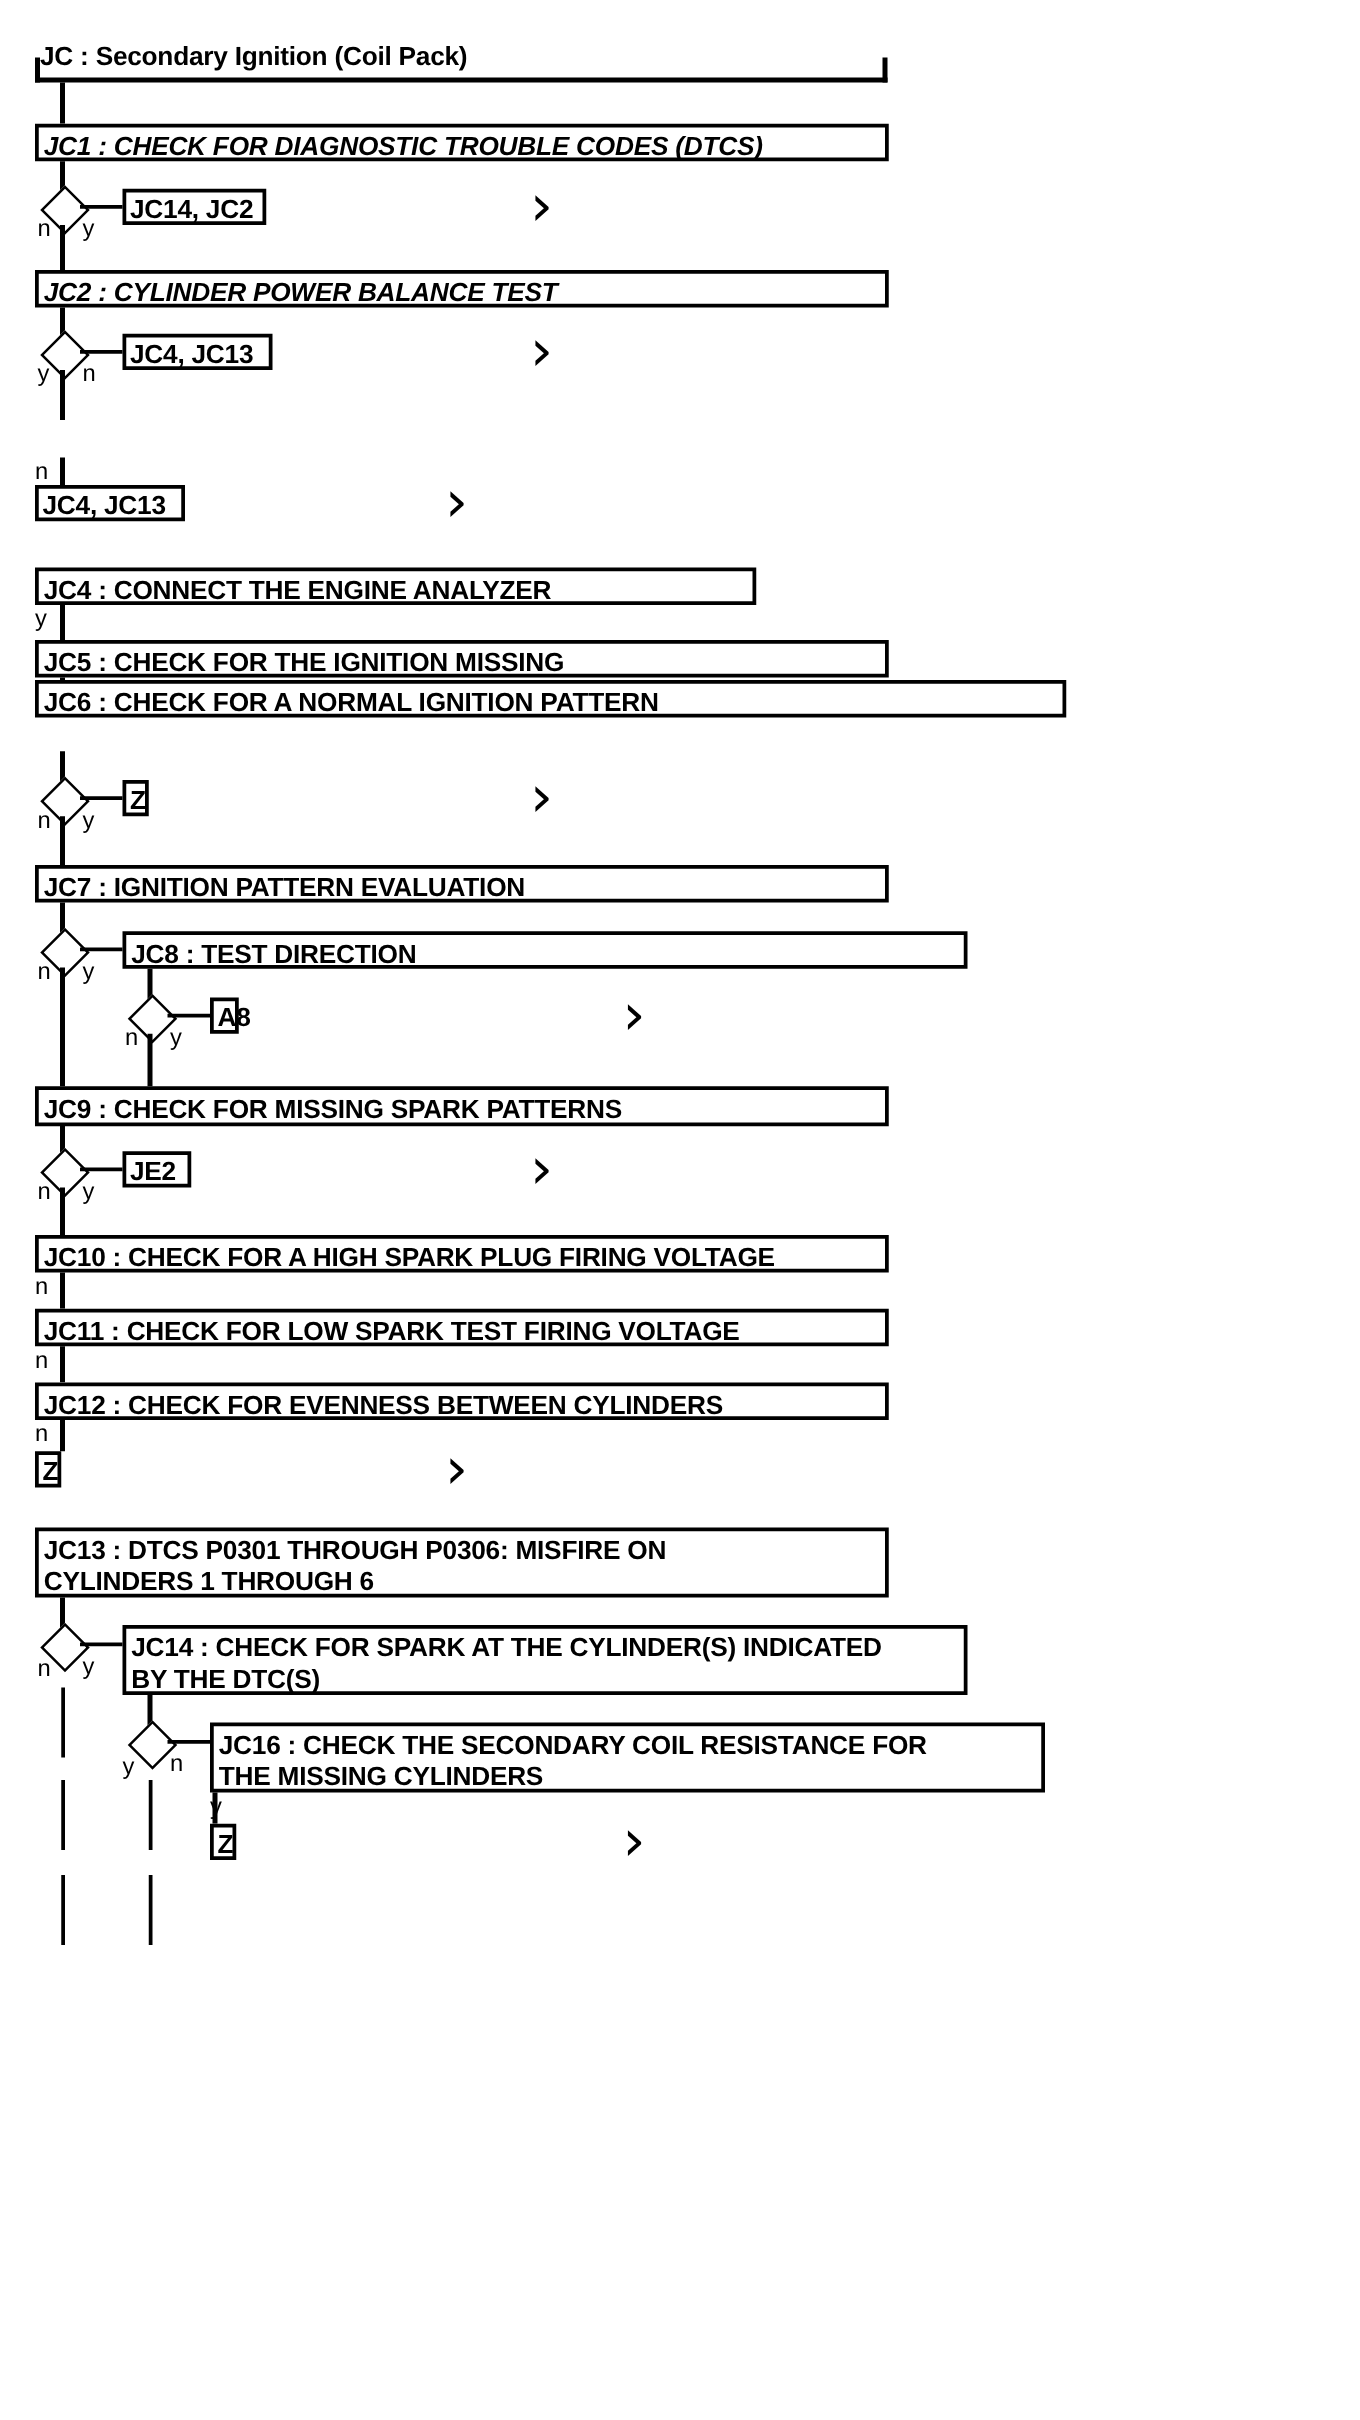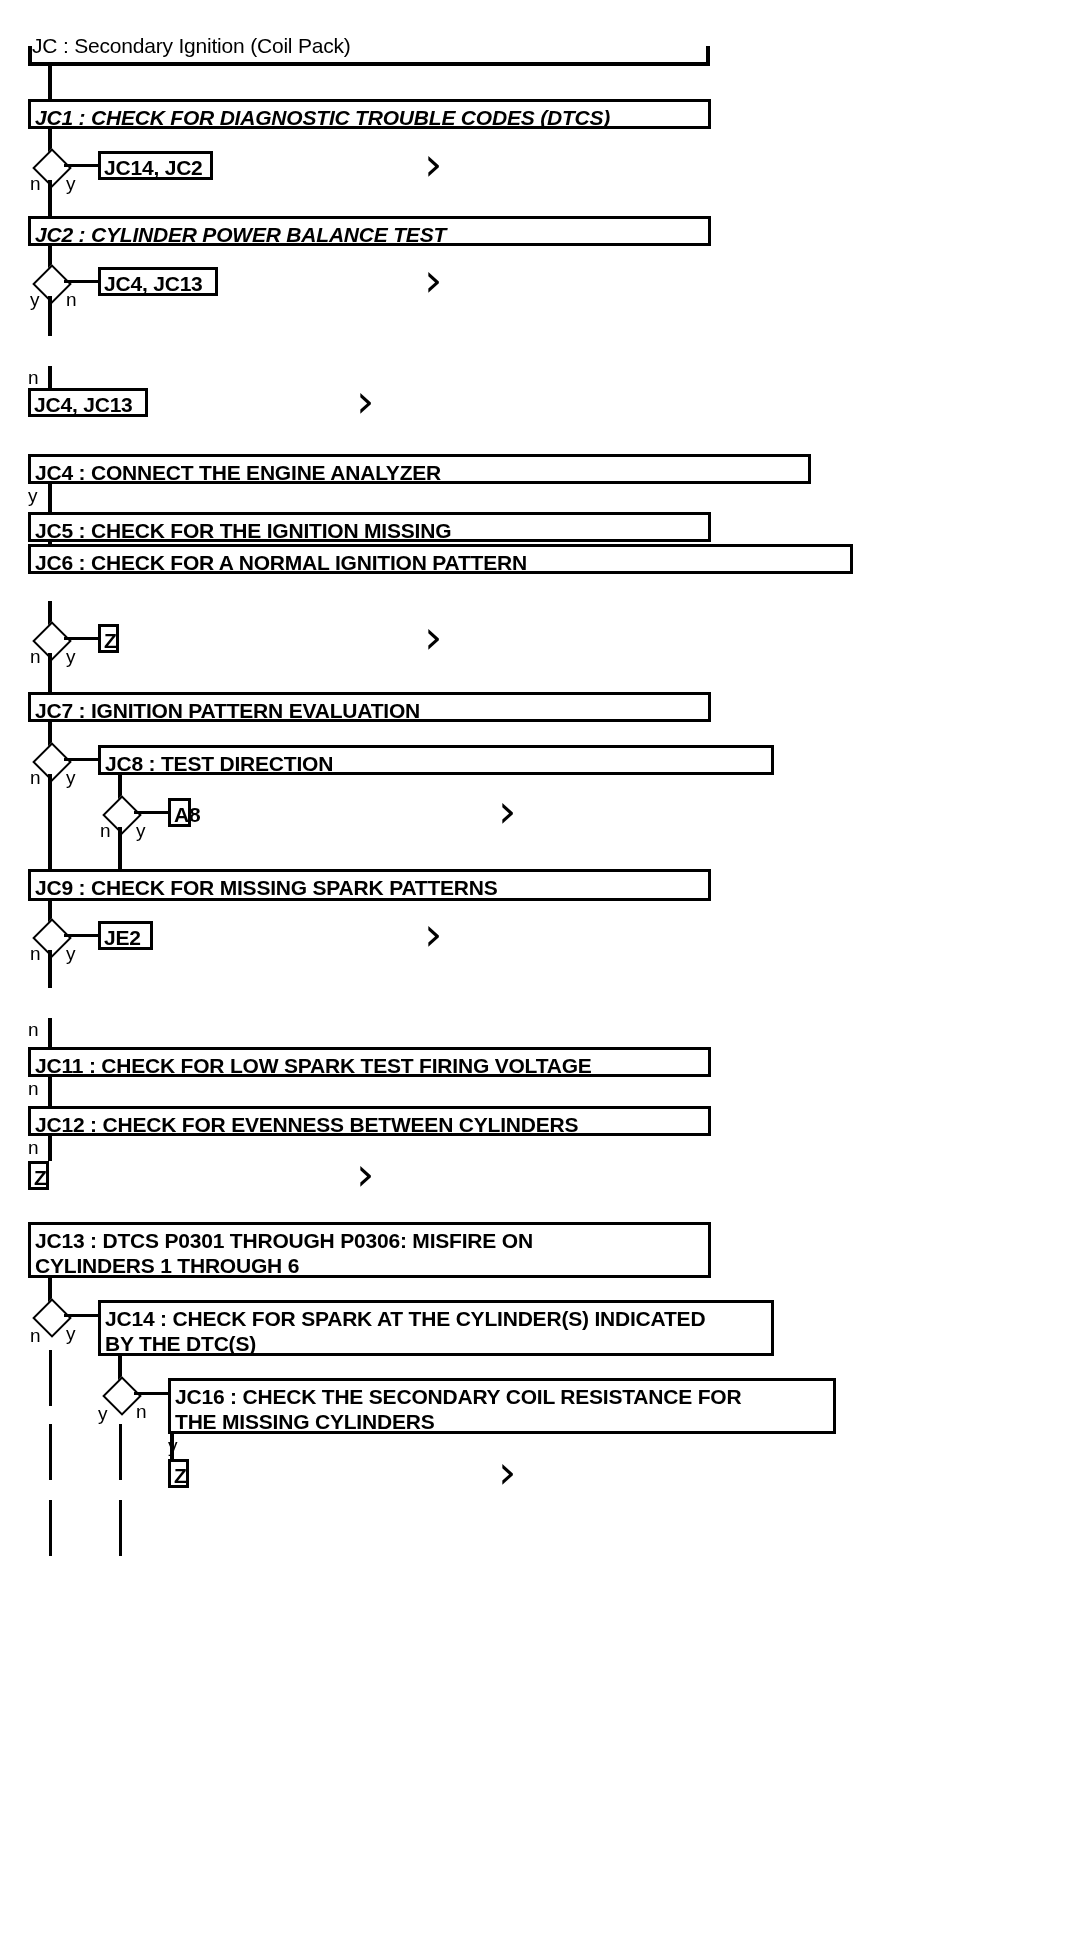--- a/index.html
+++ b/index.html
@@ -31,21 +31,21 @@
     letter-spacing: -0.2px;
     padding: 4px 2px 4px 4px;
     white-space: pre-line;
   }
 
   
   .titlebar {
     position: absolute;
     box-sizing: border-box;
     font-size: 21px;
-    font-weight: normal;
+    font-weight: bold;
     letter-spacing: -0.2px;
     padding: 2px 0 0 4px;
     border-bottom: 4px solid #000000;
   }
   .titlebar .tick-l,
   .titlebar .tick-r {
     position: absolute;
     bottom: -4px;
     width: 4px;
     height: 20px;
@@ -154,21 +154,21 @@
   <div class="chev" style="left:424px; top:257px;">›</div>
   <div class="blabel" style="left:30px; top:290px;">y</div>
   <div class="blabel" style="left:66px; top:290px;">n</div>
 
   <div class="vline" style="left:48px; top:296px; height:40px;"></div>
   <div class="vline" style="left:48px; top:366px; height:22px;"></div>
   <div class="blabel" style="left:28px; top:368px;">n</div>
   <div class="jump" style="left:28px; top:388px; width:120px; height:29px;">JC4, JC13</div>
   <div class="chev" style="left:356px; top:378px;">›</div>
 
-  <div class="step" style="left:28px; top:454px; width:783px; height:30px;">JC4 : CONNECT THE ENGINE ANALYZER</div>
+  <div class="step" style="left:28px; top:454px; width:577px; height:30px;">JC4 : CONNECT THE ENGINE ANALYZER</div>
   <div class="vline" style="left:48px; top:484px; height:28px;"></div>
   <div class="blabel" style="left:28px; top:486px;">y</div>
 
   <div class="step" style="left:28px; top:512px; width:683px; height:30px;">JC5 : CHECK FOR THE IGNITION MISSING</div>
   <div class="vline" style="left:48px; top:542px; height:29px;"></div>
   <div class="blabel" style="left:28px; top:544px;">n</div>
 
   <div class="step" style="left:28px; top:544px; width:825px; height:30px;">JC6 : CHECK FOR A NORMAL IGNITION PATTERN</div>
 
   <div class="vline" style="left:48px; top:601px; height:26px;"></div>
@@ -212,20 +212,21 @@
   <div class="diamond" style="left:33px; top:919px;">
     <i></i>
   </div>
   <div class="hline" style="left:64px; top:934px; width:36px;"></div>
   <div class="jump" style="left:98px; top:921px; width:55px; height:29px;">JE2</div>
   <div class="chev" style="left:424px; top:911px;">›</div>
   <div class="blabel" style="left:30px; top:944px;">n</div>
   <div class="blabel" style="left:66px; top:944px;">y</div>
 
   <div class="vline" style="left:48px; top:950px; height:38px;"></div>
+  <div class="step" style="left:28px; top:988px; width:683px; height:30px;">JC10 : CHECK FOR A HIGH SPARK PLUG FIRING VOLTAGE</div>
   <div class="vline" style="left:48px; top:1018px; height:29px;"></div>
   <div class="blabel" style="left:28px; top:1020px;">n</div>
 
   <div class="step" style="left:28px; top:1047px; width:683px; height:30px;">JC11 : CHECK FOR LOW SPARK TEST FIRING VOLTAGE</div>
   <div class="vline" style="left:48px; top:1077px; height:29px;"></div>
   <div class="blabel" style="left:28px; top:1079px;">n</div>
 
   <div class="step" style="left:28px; top:1106px; width:683px; height:30px;">JC12 : CHECK FOR EVENNESS BETWEEN CYLINDERS</div>
   <div class="vline" style="left:48px; top:1136px; height:25px;"></div>
   <div class="blabel" style="left:28px; top:1138px;">n</div>

